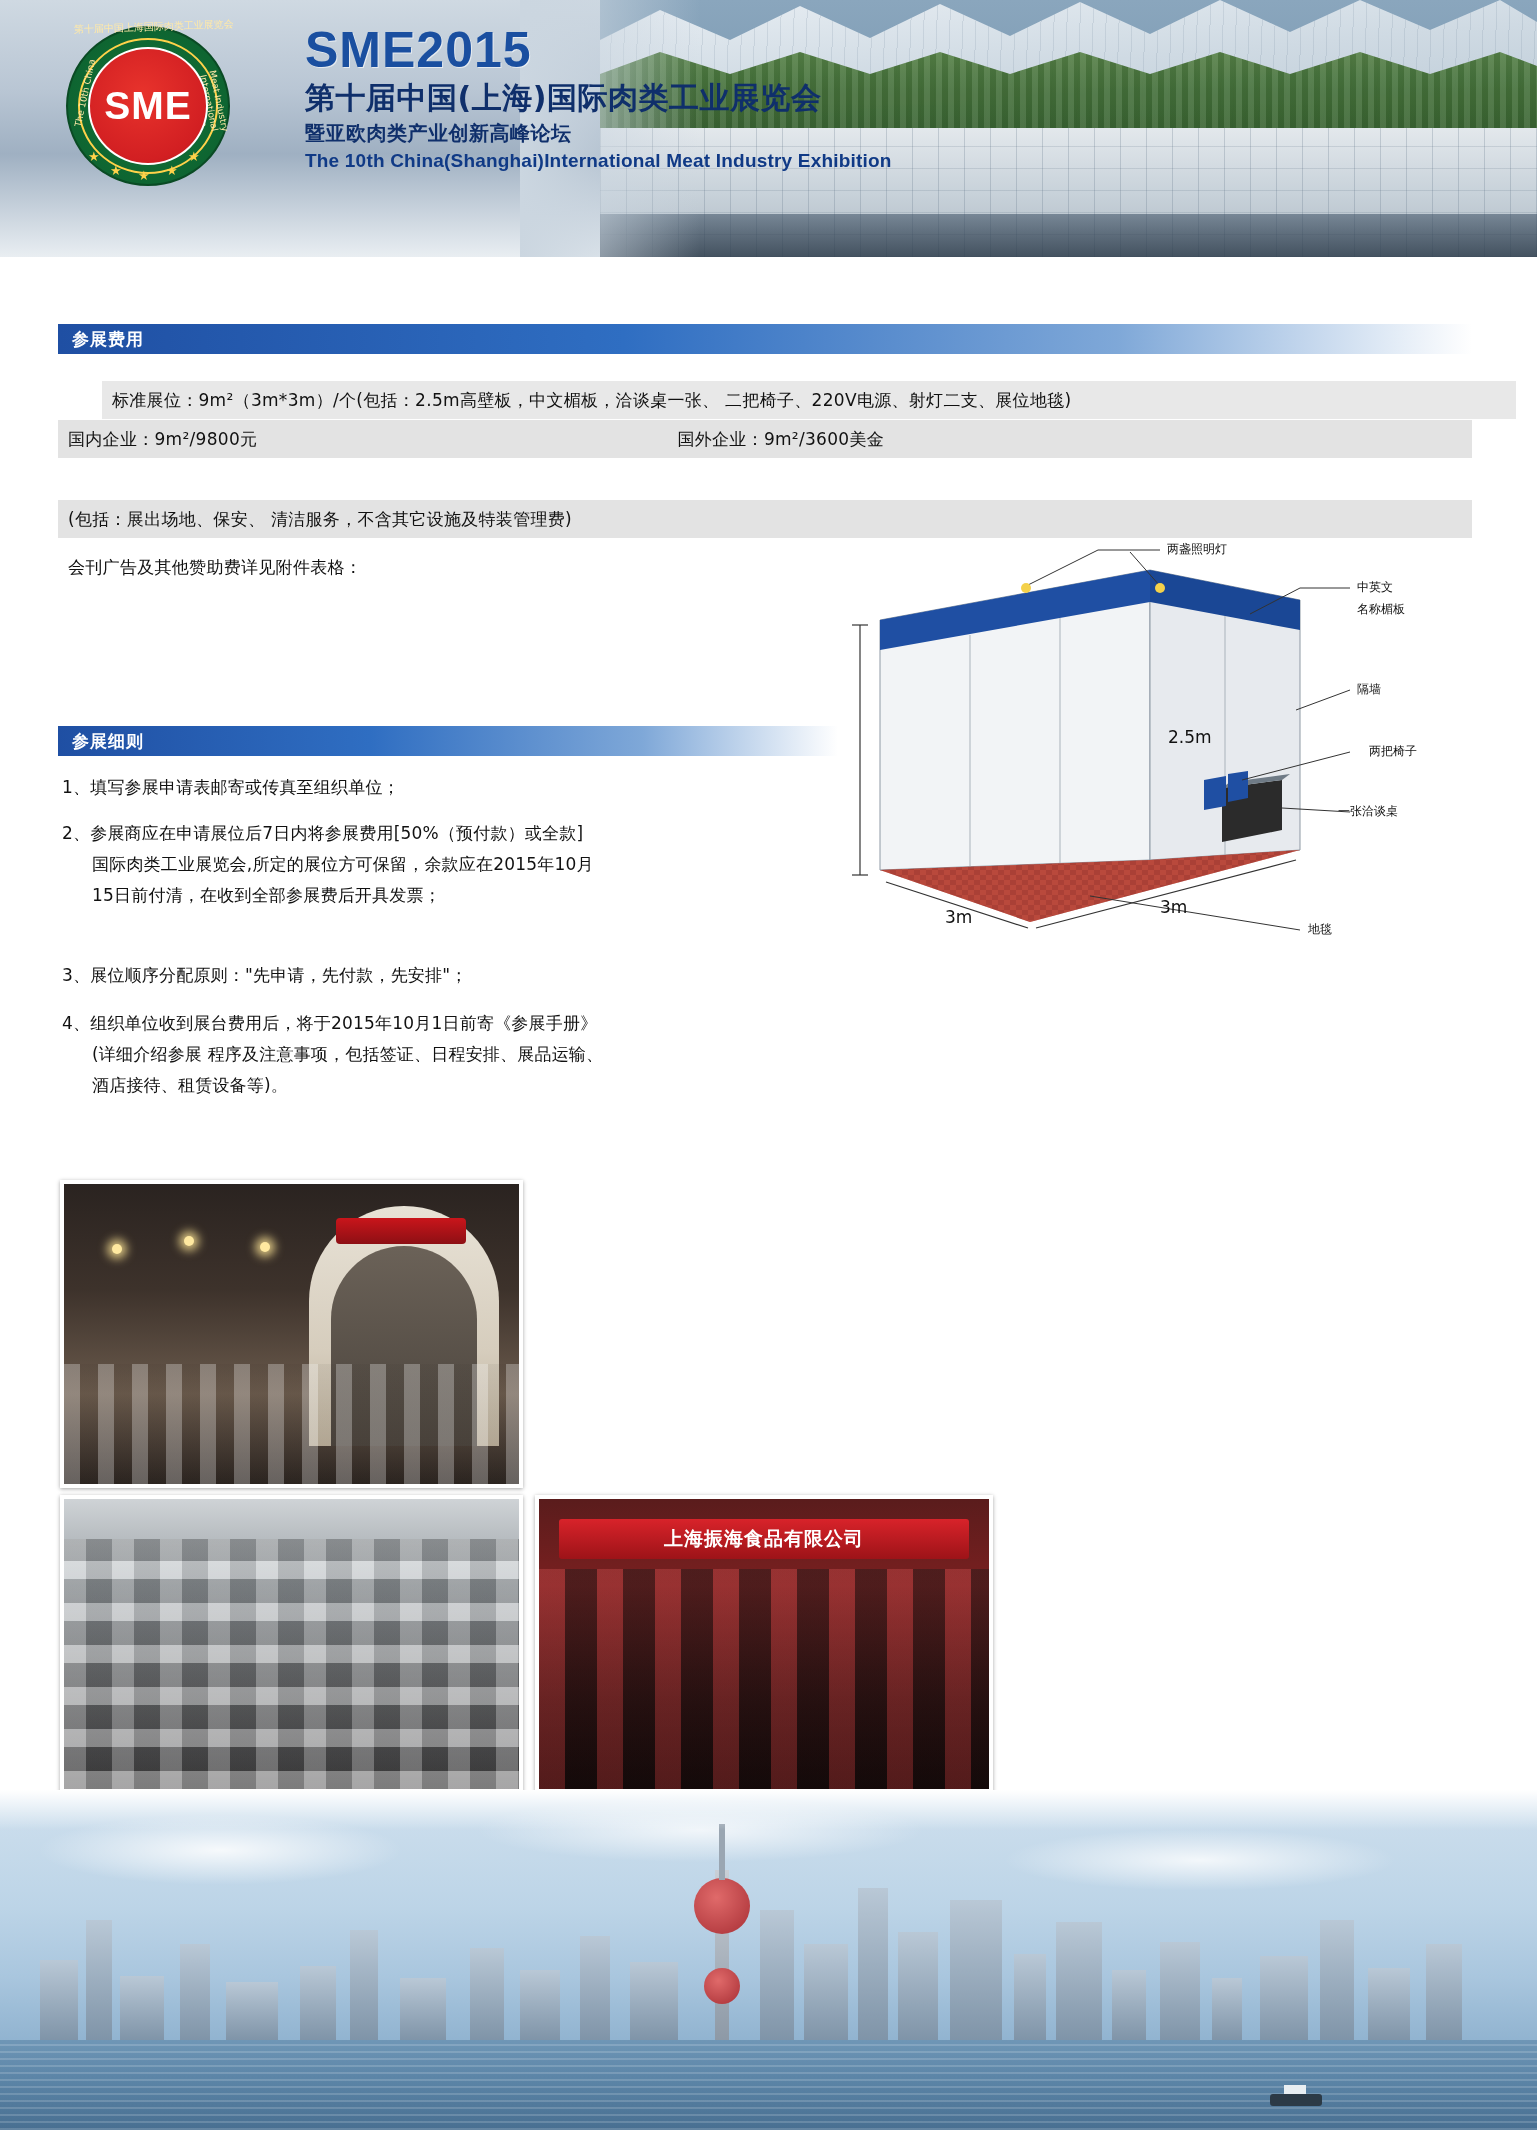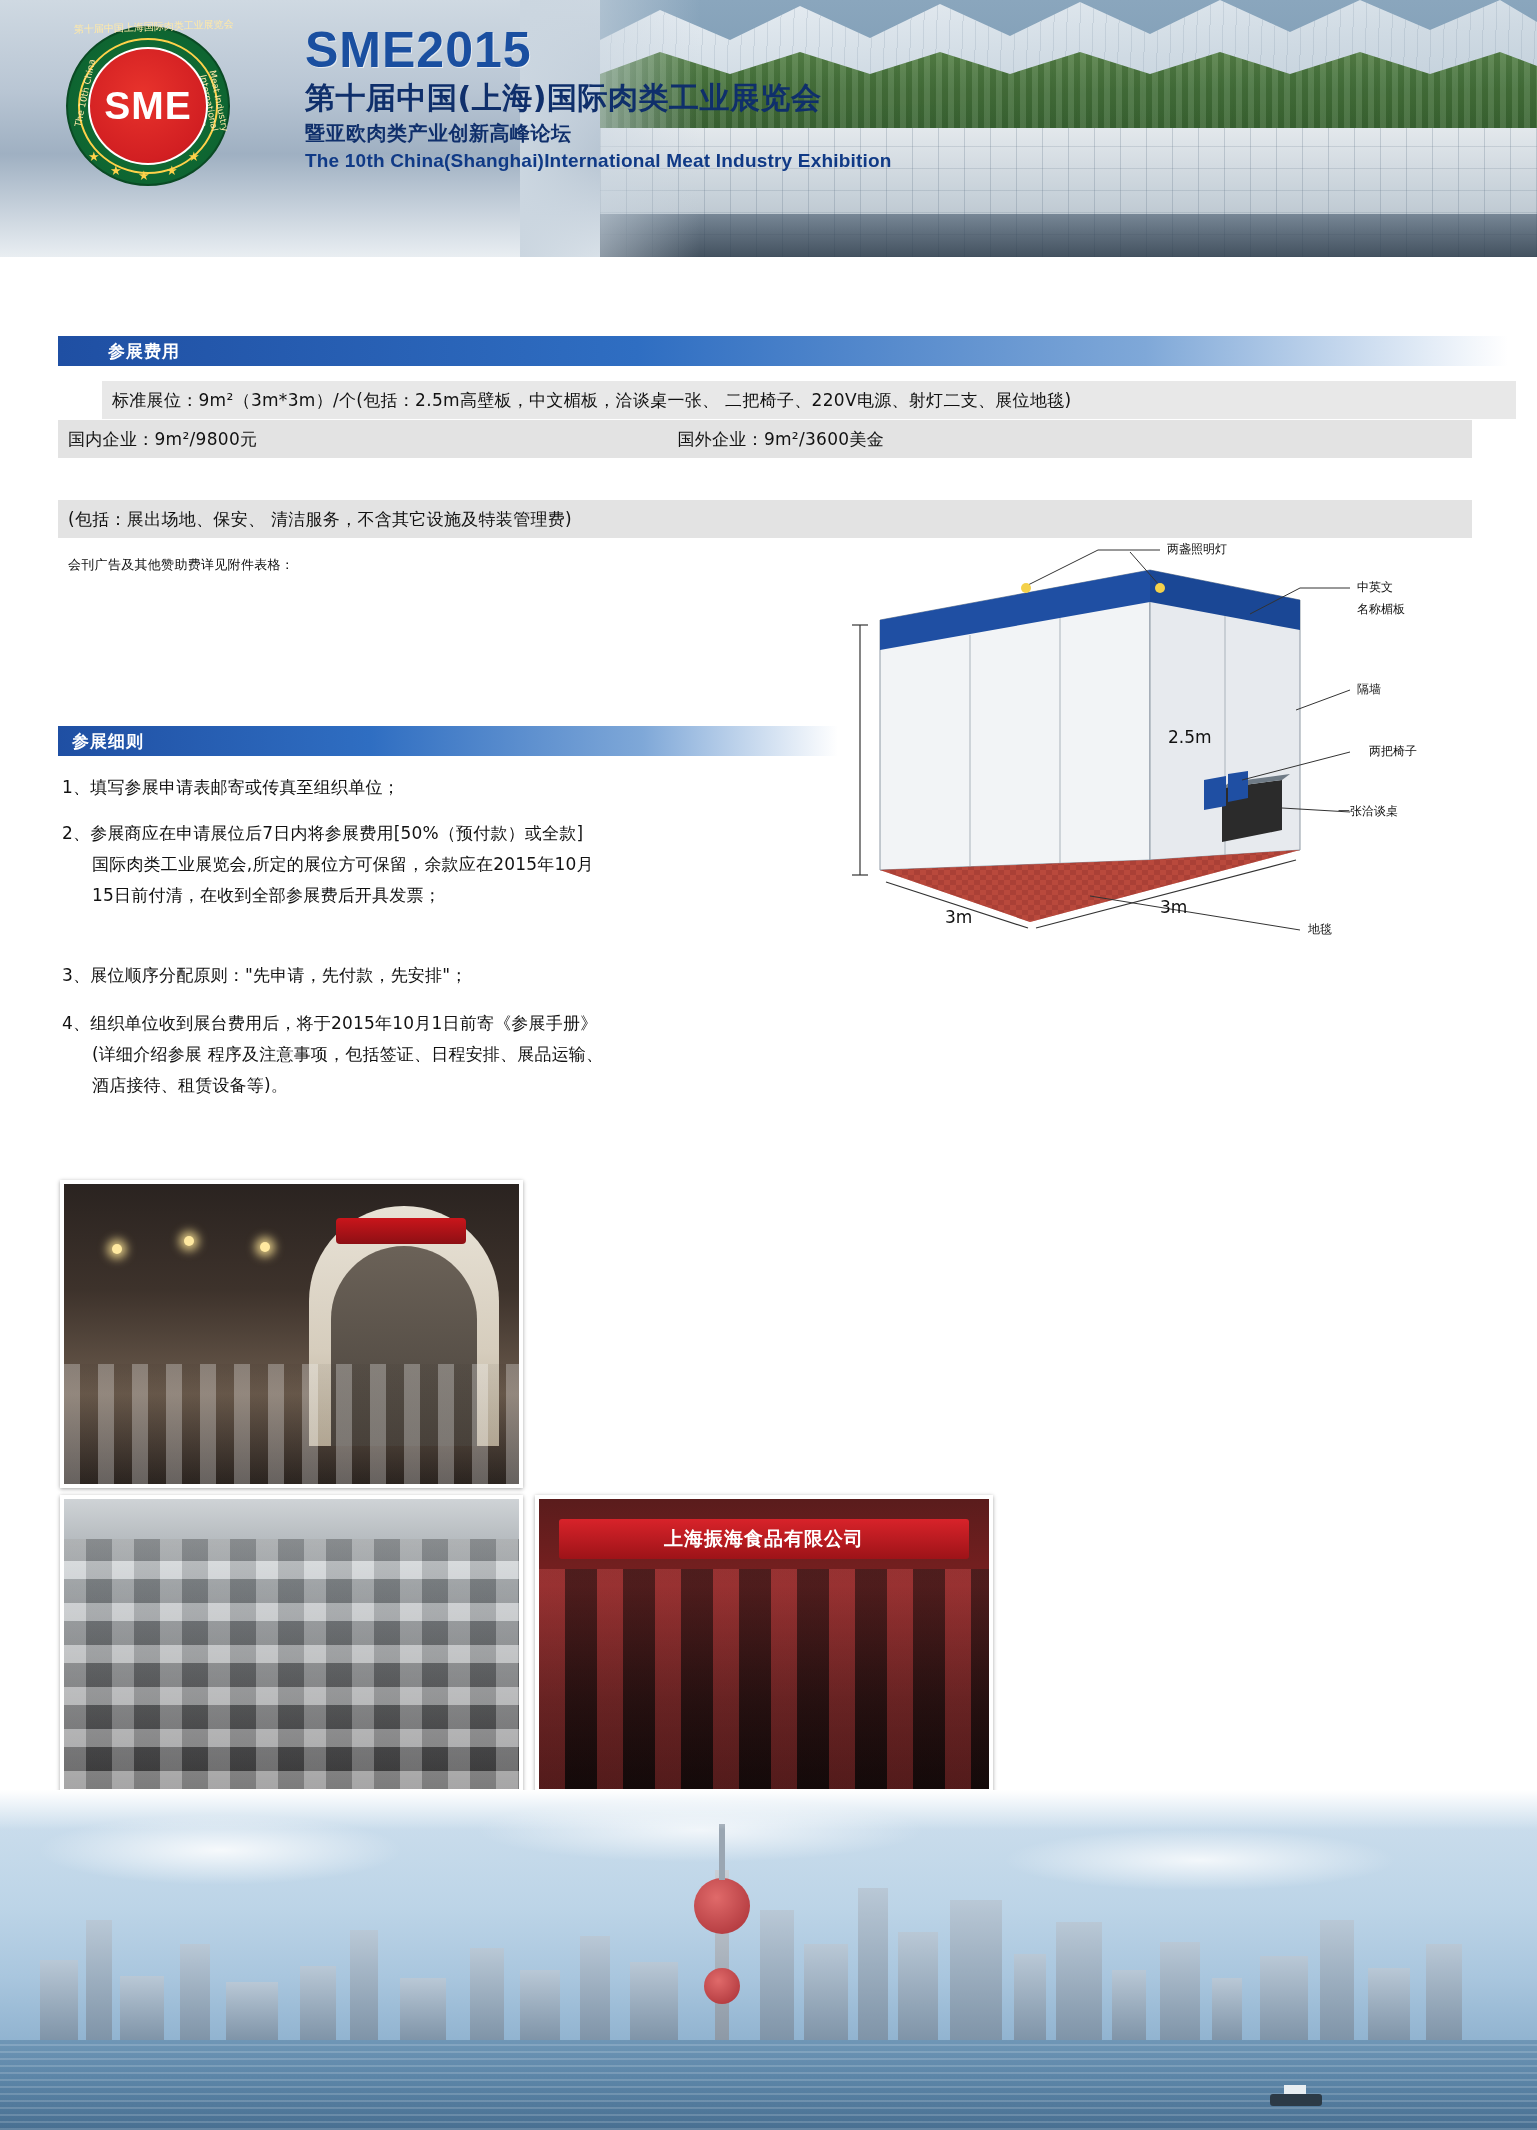--- a/index.html
+++ b/index.html
@@ -124,21 +124,21 @@
   
   .fee-row{
     position:absolute;left:58px;width:1414px;height:38px;
     background:#e8e8e8;border-bottom:1px solid #ffffff;
     display:flex;align-items:center;
   }
   .fee-row.alt{background:#e3e3e3;}
   .fee-txt{font-size:17px;color:#111;margin-left:10px;letter-spacing:.3px;}
   .fee-txt2{font-size:17px;color:#111;margin-left:420px;letter-spacing:.3px;}
   .fee-note{
-    position:absolute;left:68px;font-size:13px;color:#111;letter-spacing:.3px;
+    position:absolute;left:68px;font-size:17px;color:#111;letter-spacing:.3px;
   }
 
   
   .rule{
     position:absolute;left:62px;width:840px;font-size:17px;color:#111;line-height:31px;letter-spacing:.2px;
   }
   .rule .ind{display:block;padding-left:30px;}
 
   
   .booth{
@@ -274,21 +274,21 @@
     </div>
 
     <div class="title-block">
       <div class="t-sme">SME2015</div>
       <div class="t-cn1">第十届中国(上海)国际肉类工业展览会</div>
       <div class="t-cn2">暨亚欧肉类产业创新高峰论坛</div>
       <div class="t-en">The 10th China(Shanghai)International Meat Industry Exhibition</div>
     </div>
   </div>
 
-  <div class="bar" style="left:58px;top:336px;width:1414px;padding-left:36px;">
+  <div class="bar" style="left:58px;top:324px;width:1414px;">
     <span>参展费用</span>
   </div>
 
   <div class="fee-row" style="top:381px;margin-left:44px;">
     <span class="fee-txt">标准展位：9m²（3m*3m）/个(包括：2.5m高壁板，中文楣板，洽谈桌一张、  二把椅子、220V电源、射灯二支、展位地毯)</span>
   </div>
   <div class="fee-row alt" style="top:420px;">
     <span class="fee-txt">国内企业：9m²/9800元</span>
     <span class="fee-txt2">国外企业：9m²/3600美金</span>
   </div>

